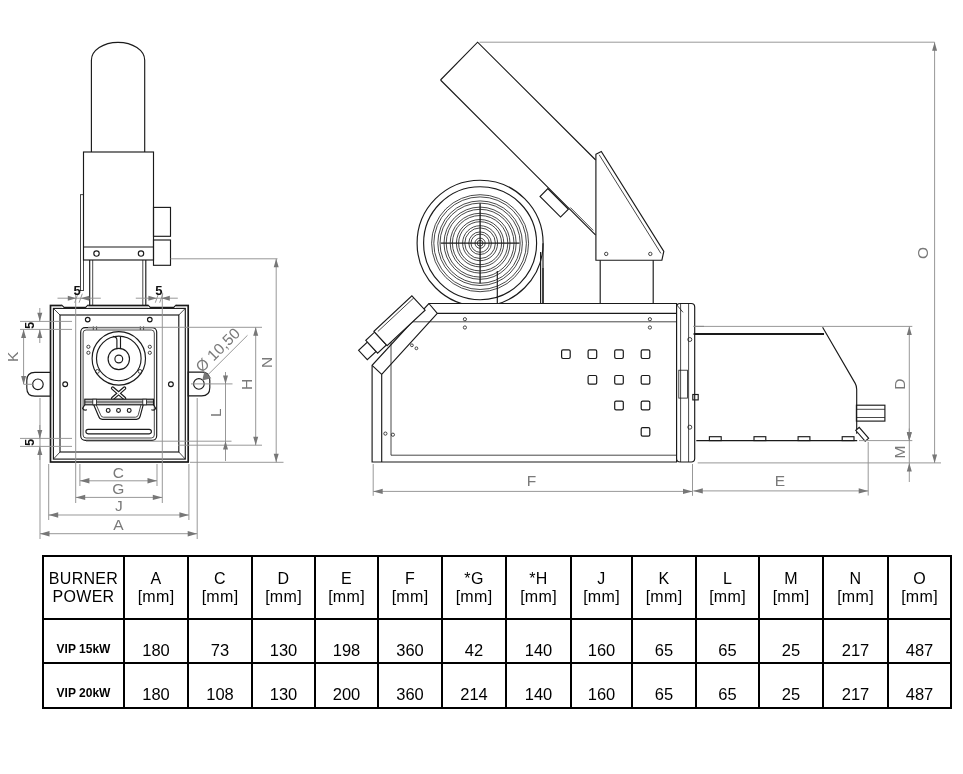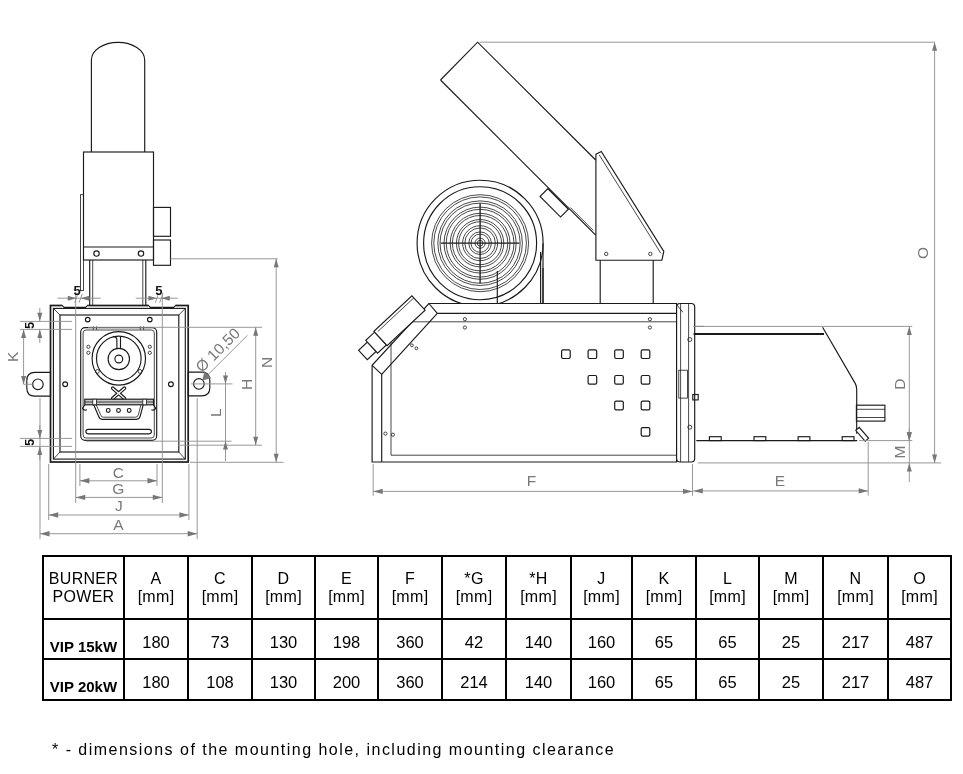--- a/index.html
+++ b/index.html
@@ -10,22 +10,22 @@
 .kt{stroke:#1a1a1a;fill:none;stroke-width:0.8}
 .kb{stroke:#1a1a1a;fill:none;stroke-width:1.7}
 .g{stroke:#929292;fill:none;stroke-width:0.95}
 .ga{fill:#777;stroke:none}
 .dl{fill:#7a7a7a;font-family:"Liberation Sans",sans-serif;font-size:15.5px}
 .d5{fill:#111;font-family:"Liberation Sans",sans-serif;font-size:13px;font-weight:bold}
 #tbl{position:absolute;left:42px;top:555px;border-collapse:collapse;table-layout:fixed;
   font-family:"Liberation Sans",sans-serif;color:#000;}
 #tbl td{border:2px solid #000;text-align:center;vertical-align:middle;padding:0;overflow:hidden}
 #tbl .hd{font-weight:normal;font-size:16px;line-height:17.5px;height:61px;letter-spacing:0.3px}
-#tbl .dr td{font-size:16.5px;height:23.3px;padding-top:7px}
-#tbl .dr td.n{font-weight:bold;font-size:15px;padding-top:15px}
+#tbl .dr td{font-size:16.5px;height:23.3px;padding-top:19px}
+#tbl .dr td.n{font-weight:bold;font-size:12px;padding-top:15px}
 #fn{position:absolute;left:52px;top:741px;font-size:16px;color:#000;letter-spacing:1.48px;}
 </style>
 </head>
 <body>
 <div id="page">
 <svg width="963" height="774" viewBox="0 0 963 774">
 <g>
 
 <path class="k" d="M91.4,152 V60.2 A26.65,17.9 0 0 1 144.7,60.2 V152"></path>
 
@@ -341,14 +341,13 @@
           <td>160</td>
           <td>65</td>
           <td>65</td>
           <td>25</td>
           <td>217</td>
           <td>487</td>
         </tr>
 </tbody>
     </table>
 
-<div id="fn">* - dimensions of the mounting hole, including mounting clearance</div>
 </div>
 
 </body></html>

